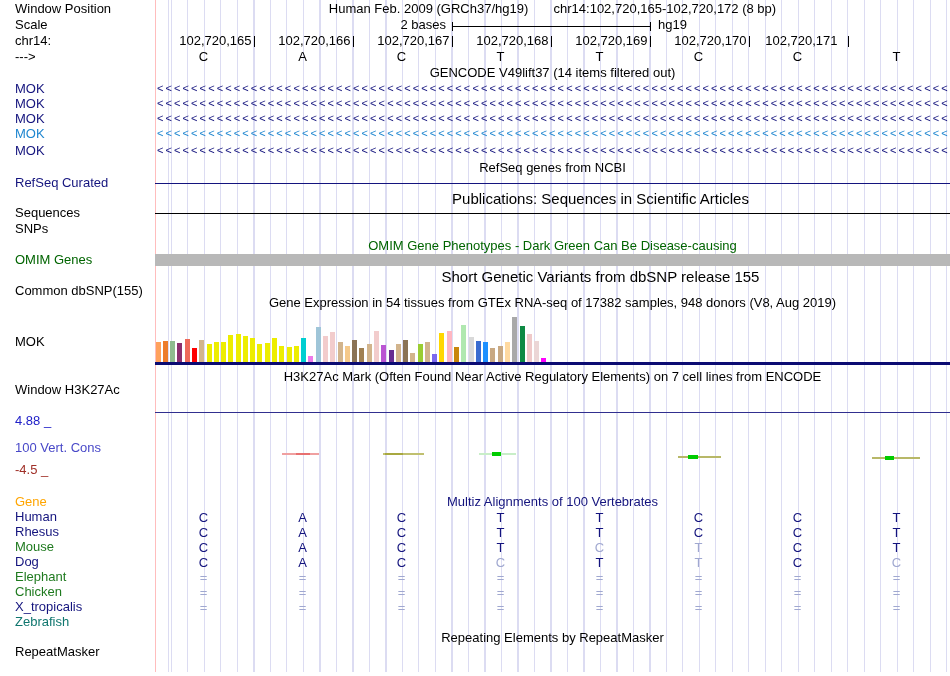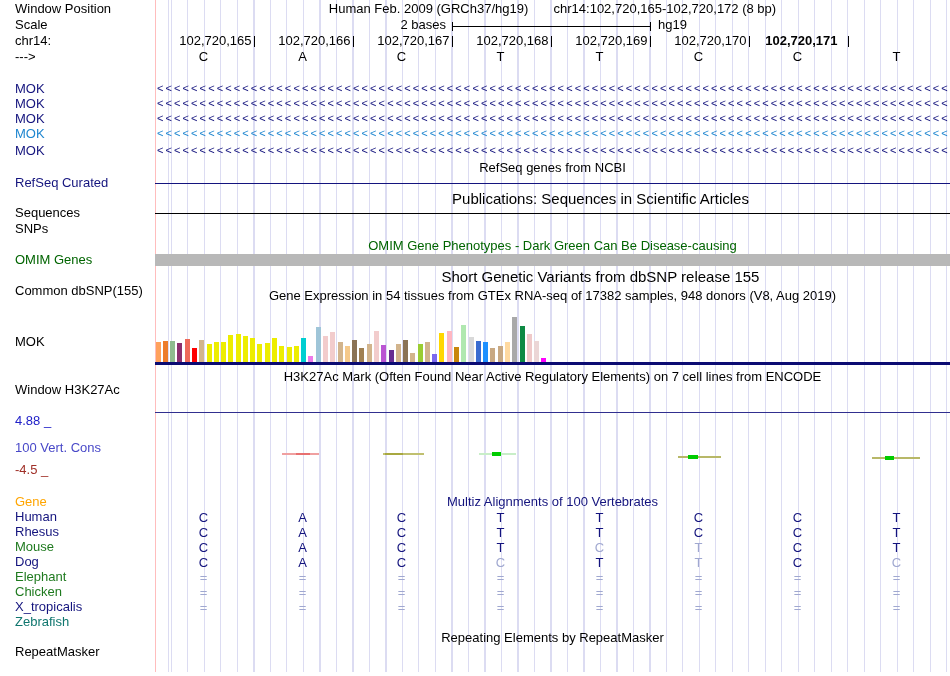--- a/index.html
+++ b/index.html
@@ -52,36 +52,37 @@
       <div class="num" style="left: 236.5px; top: 34px; width: 114px;">102,720,166</div>
       <div class="tick" style="left: 352.5px; top: 36px;"></div>
       <div class="num" style="left: 335.5px; top: 34px; width: 114px;">102,720,167</div>
       <div class="tick" style="left: 451.5px; top: 36px;"></div>
       <div class="num" style="left: 434.5px; top: 34px; width: 114px;">102,720,168</div>
       <div class="tick" style="left: 550.5px; top: 36px;"></div>
       <div class="num" style="left: 533.5px; top: 34px; width: 114px;">102,720,169</div>
       <div class="tick" style="left: 649.5px; top: 36px;"></div>
       <div class="num" style="left: 632.5px; top: 34px; width: 114px;">102,720,170</div>
       <div class="tick" style="left: 748.5px; top: 36px;"></div>
-      <div class="num" style="left: 731.5px; top: 34px; width: 106px; font-weight: bold;">102,720,171</div>
+      <div class="num" style="left: 731.5px; top: 34px; width: 106px;">102,720,171</div>
       <div class="tick" style="left: 847.5px; top: 36px;"></div>
     </div>
 
   <div class="lbl" style="top:50px">---&gt;</div>
   <div id="base-row">
       <div class="base" style="left: 203.5px; top: 50px;">C</div>
       <div class="base" style="left: 302.5px; top: 50px;">A</div>
       <div class="base" style="left: 401.5px; top: 50px;">C</div>
       <div class="base" style="left: 500.5px; top: 50px;">T</div>
       <div class="base" style="left: 599.5px; top: 50px;">T</div>
       <div class="base" style="left: 698.5px; top: 50px;">C</div>
       <div class="base" style="left: 797.5px; top: 50px;">C</div>
       <div class="base" style="left: 896.5px; top: 50px;">T</div>
     </div>
 
+  <div class="title" style="top:66px">GENCODE V49lift37 (14 items filtered out)</div>
   <div id="gencode-rows">
       <div class="lbl" style="top: 82px; color: rgb(20, 20, 126);">MOK</div>
       <div class="arrows" style="top: 82px; color: rgb(20, 20, 126);">&lt;&lt;&lt;&lt;&lt;&lt;&lt;&lt;&lt;&lt;&lt;&lt;&lt;&lt;&lt;&lt;&lt;&lt;&lt;&lt;&lt;&lt;&lt;&lt;&lt;&lt;&lt;&lt;&lt;&lt;&lt;&lt;&lt;&lt;&lt;&lt;&lt;&lt;&lt;&lt;&lt;&lt;&lt;&lt;&lt;&lt;&lt;&lt;&lt;&lt;&lt;&lt;&lt;&lt;&lt;&lt;&lt;&lt;&lt;&lt;&lt;&lt;&lt;&lt;&lt;&lt;&lt;&lt;&lt;&lt;&lt;&lt;&lt;&lt;&lt;&lt;&lt;&lt;&lt;&lt;&lt;&lt;&lt;&lt;&lt;&lt;&lt;&lt;&lt;&lt;&lt;&lt;&lt;&lt;&lt;&lt;</div>
       <div class="lbl" style="top: 97px; color: rgb(20, 20, 126);">MOK</div>
       <div class="arrows" style="top: 97px; color: rgb(20, 20, 126);">&lt;&lt;&lt;&lt;&lt;&lt;&lt;&lt;&lt;&lt;&lt;&lt;&lt;&lt;&lt;&lt;&lt;&lt;&lt;&lt;&lt;&lt;&lt;&lt;&lt;&lt;&lt;&lt;&lt;&lt;&lt;&lt;&lt;&lt;&lt;&lt;&lt;&lt;&lt;&lt;&lt;&lt;&lt;&lt;&lt;&lt;&lt;&lt;&lt;&lt;&lt;&lt;&lt;&lt;&lt;&lt;&lt;&lt;&lt;&lt;&lt;&lt;&lt;&lt;&lt;&lt;&lt;&lt;&lt;&lt;&lt;&lt;&lt;&lt;&lt;&lt;&lt;&lt;&lt;&lt;&lt;&lt;&lt;&lt;&lt;&lt;&lt;&lt;&lt;&lt;&lt;&lt;&lt;&lt;&lt;&lt;</div>
       <div class="lbl" style="top: 112px; color: rgb(20, 20, 126);">MOK</div>
       <div class="arrows" style="top: 112px; color: rgb(20, 20, 126);">&lt;&lt;&lt;&lt;&lt;&lt;&lt;&lt;&lt;&lt;&lt;&lt;&lt;&lt;&lt;&lt;&lt;&lt;&lt;&lt;&lt;&lt;&lt;&lt;&lt;&lt;&lt;&lt;&lt;&lt;&lt;&lt;&lt;&lt;&lt;&lt;&lt;&lt;&lt;&lt;&lt;&lt;&lt;&lt;&lt;&lt;&lt;&lt;&lt;&lt;&lt;&lt;&lt;&lt;&lt;&lt;&lt;&lt;&lt;&lt;&lt;&lt;&lt;&lt;&lt;&lt;&lt;&lt;&lt;&lt;&lt;&lt;&lt;&lt;&lt;&lt;&lt;&lt;&lt;&lt;&lt;&lt;&lt;&lt;&lt;&lt;&lt;&lt;&lt;&lt;&lt;&lt;&lt;&lt;&lt;&lt;</div>
       <div class="lbl" style="top: 127px; color: rgb(30, 134, 208);">MOK</div>
       <div class="arrows" style="top: 127px; color: rgb(30, 134, 208);">&lt;&lt;&lt;&lt;&lt;&lt;&lt;&lt;&lt;&lt;&lt;&lt;&lt;&lt;&lt;&lt;&lt;&lt;&lt;&lt;&lt;&lt;&lt;&lt;&lt;&lt;&lt;&lt;&lt;&lt;&lt;&lt;&lt;&lt;&lt;&lt;&lt;&lt;&lt;&lt;&lt;&lt;&lt;&lt;&lt;&lt;&lt;&lt;&lt;&lt;&lt;&lt;&lt;&lt;&lt;&lt;&lt;&lt;&lt;&lt;&lt;&lt;&lt;&lt;&lt;&lt;&lt;&lt;&lt;&lt;&lt;&lt;&lt;&lt;&lt;&lt;&lt;&lt;&lt;&lt;&lt;&lt;&lt;&lt;&lt;&lt;&lt;&lt;&lt;&lt;&lt;&lt;&lt;&lt;&lt;&lt;</div>
       <div class="lbl" style="top: 144px; color: rgb(20, 20, 126);">MOK</div>
@@ -98,21 +99,21 @@
 
   <div class="lbl" style="top:222px">SNPs</div>
 
   <div class="title" style="top: 239px; color: rgb(0, 100, 0);">OMIM Gene Phenotypes - Dark Green Can Be Disease-causing</div>
   <div class="lbl" style="top: 253px; color: rgb(0, 100, 0);">OMIM Genes</div>
   <div class="hline" style="top: 254px; height: 12px; background: rgb(184, 184, 184);"></div>
 
   <div class="title small" style="top:270px">Short Genetic Variants from dbSNP release 155</div>
   <div class="lbl" style="top:284px">Common dbSNP(155)</div>
 
-  <div class="title" style="top:289px">Gene Expression in 54 tissues from GTEx RNA-seq of 17382 samples, 948 donors (V8, Aug 2019)</div>
+  <div class="title" style="top:296px">Gene Expression in 54 tissues from GTEx RNA-seq of 17382 samples, 948 donors (V8, Aug 2019)</div>
   <div class="lbl" style="top:335px">MOK</div>
   <div id="gtex-bars">
       <div class="bar" style="left: 155.5px; top: 342px; width: 5px; height: 20px; background: rgb(255, 161, 92);"></div>
       <div class="bar" style="left: 162.8px; top: 341px; width: 5px; height: 21px; background: rgb(237, 124, 42);"></div>
       <div class="bar" style="left: 170.1px; top: 341px; width: 5px; height: 21px; background: rgb(143, 188, 143);"></div>
       <div class="bar" style="left: 177.3px; top: 343px; width: 5px; height: 19px; background: rgb(139, 47, 110);"></div>
       <div class="bar" style="left: 184.6px; top: 339px; width: 5px; height: 23px; background: rgb(238, 106, 90);"></div>
       <div class="bar" style="left: 191.9px; top: 348px; width: 5px; height: 14px; background: rgb(255, 0, 0);"></div>
       <div class="bar" style="left: 199.2px; top: 340px; width: 5px; height: 22px; background: rgb(210, 180, 140);"></div>
       <div class="bar" style="left: 206.5px; top: 344px; width: 5px; height: 18px; background: rgb(237, 237, 0);"></div>

